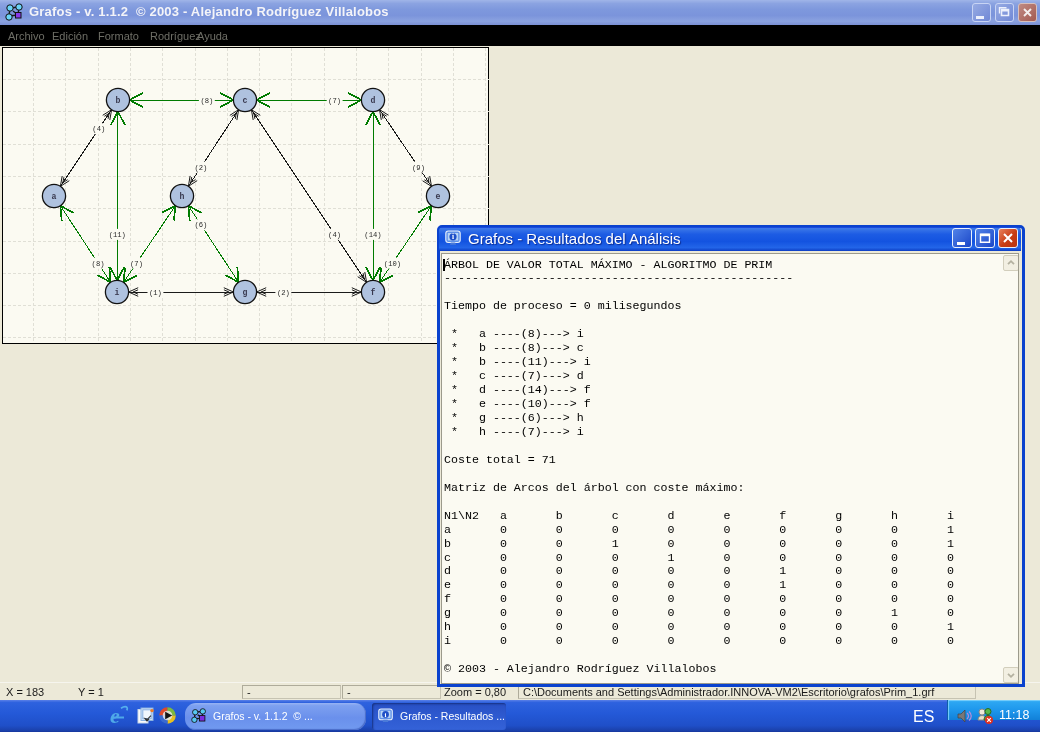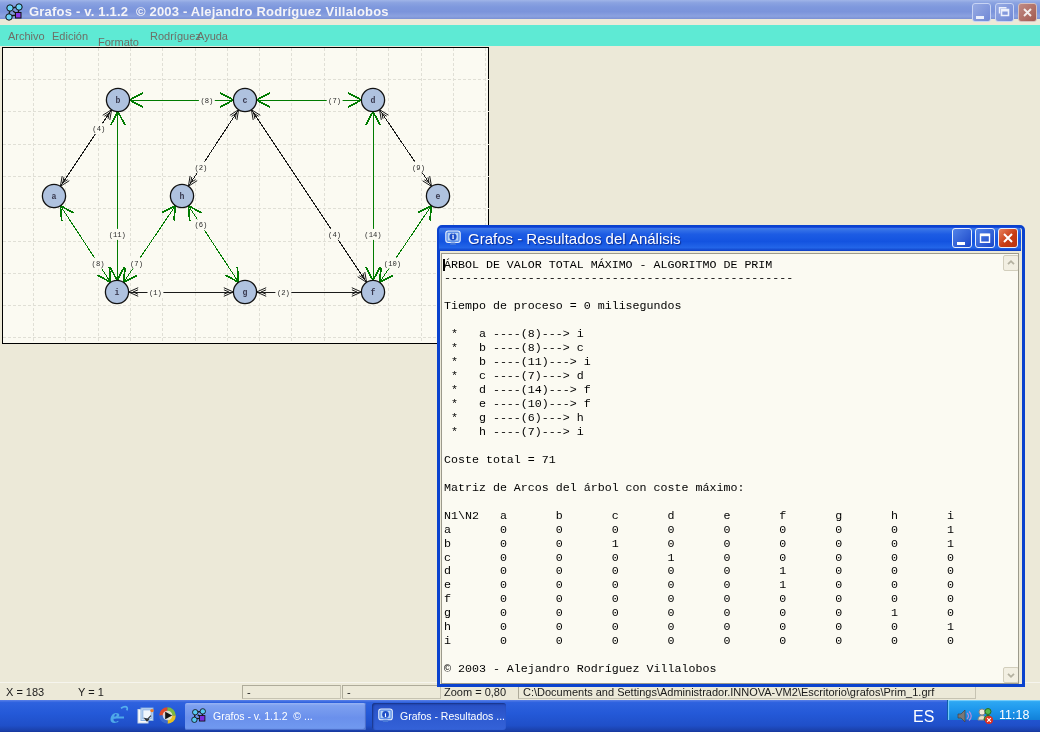--- a/index.html
+++ b/index.html
@@ -1,21 +1,21 @@
 <!DOCTYPE html>
 <html><head><meta charset="utf-8"><style>
 *{margin:0;padding:0;box-sizing:border-box}
 html,body{width:1040px;height:732px;overflow:hidden;font-family:"Liberation Sans",sans-serif}
 body{position:relative;background:#ECE9D8}
 .abs{position:absolute}
 </style></head><body>
 
 <div class="abs" style="left:0;top:0;width:1040px;height:700px;background:#ECE9D8">
 
-  <div class="abs" style="left:0;top:0;width:1040px;height:19px;background:linear-gradient(180deg,#A0B5E8 0%,#8BA3E1 14%,#7E98DD 38%,#7B94DB 62%,#8BA2E0 85%,#7A90D4 100%)">
+  <div class="abs" style="left:0;top:0;width:1040px;height:25px;background:linear-gradient(180deg,#A0B5E8 0%,#8BA3E1 14%,#7E98DD 38%,#7B94DB 62%,#8BA2E0 85%,#7A90D4 100%)">
     <svg class="abs" style="left:5px;top:3px" width="19" height="19" viewBox="0 0 19 19">
       <path d="M5 5L14 4M5 5L4 13M14 4L13 12M4 13L13 12M13 12L8 8" stroke="#1a1a1a" stroke-width="1.4" fill="none"></path>
       <circle cx="5" cy="5" r="3.2" fill="#6AD4F8" stroke="#111" stroke-width="1"></circle>
       <circle cx="14" cy="4" r="3.2" fill="#6AD4F8" stroke="#111" stroke-width="1"></circle>
       <circle cx="4" cy="14" r="3.2" fill="#6AD4F8" stroke="#111" stroke-width="1"></circle>
       <rect x="10.5" y="9.5" width="5.5" height="5.5" fill="#8838E8" stroke="#111" stroke-width="1"></rect>
     </svg>
     <div class="abs" style="left:29px;top:4px;font-size:13px;font-weight:bold;color:#F4F4F8;letter-spacing:.2px;white-space:pre">Grafos - v. 1.1.2  © 2003 - Alejandro Rodríguez Villalobos</div>
 
     <div class="abs" style="left:972px;top:3px;width:19px;height:19px;border-radius:3px;background:linear-gradient(135deg,#97ABE3 0%,#7088D6 100%);border:1px solid #C8D4F4">
@@ -27,24 +27,24 @@
           <path d="M3.5 9.5v-5.8h7" stroke="#ECF0FC" stroke-width="1.4" fill="none"></path>
         </svg>
     </div>
     <div class="abs" style="left:1018px;top:3px;width:19px;height:19px;border-radius:3px;background:linear-gradient(135deg,#C08B84 0%,#A35A50 100%);border:1px solid #D8C0BC">
       <svg width="17" height="17" viewBox="0 0 17 17">
           <path d="M5 5l7 7M12 5l-7 7" stroke="#F4EEEC" stroke-width="1.9"></path>
         </svg>
     </div>
   </div>
 
-  <div class="abs" style="left:0;top:25px;width:1040px;height:21px;background:#5eead4;font-size:11px;color:#6E6E66">
+  <div class="abs" style="left:0;top:25px;width:1040px;height:21px;background:#000000;font-size:11px;color:#6E6E66">
     <span class="abs" style="left:8px;top:5px">Archivo</span>
     <span class="abs" style="left:52px;top:5px">Edición</span>
-    <span class="abs" style="left:98px;top:11px">Formato</span>
+    <span class="abs" style="left:98px;top:5px">Formato</span>
     <span class="abs" style="left:150px;top:5px">Rodríguez</span>
     <span class="abs" style="left:197px;top:5px">Ayuda</span>
   </div>
 
   <div class="abs" style="left:2px;top:46.5px;width:487px;height:297px;border:1.5px solid #000;background:#FBFAF2"></div>
   <svg width="487" height="296" viewBox="0 0 487 296" style="position:absolute;left:2;top:47">
       <g transform="translate(-2,-47)">
         <path d="M33.5 47.5V342.5 M65.8 47.5V342.5 M98.1 47.5V342.5 M130.4 47.5V342.5 M162.7 47.5V342.5 M195.0 47.5V342.5 M227.3 47.5V342.5 M259.6 47.5V342.5 M291.9 47.5V342.5 M324.2 47.5V342.5 M356.5 47.5V342.5 M388.8 47.5V342.5 M421.1 47.5V342.5 M453.4 47.5V342.5 M485.7 47.5V342.5 M2.5 79.5H488.5 M2.5 111.8H488.5 M2.5 144.1H488.5 M2.5 176.4H488.5 M2.5 208.7H488.5 M2.5 241.0H488.5 M2.5 273.3H488.5 M2.5 305.6H488.5 M2.5 337.9H488.5" stroke="#E0DFD6" stroke-width="1" stroke-dasharray="3 2" fill="none" shape-rendering="crispEdges"></path>
         <path d="M60.4 186.3L111.6 109.7 M238.6 109.7L188.4 186.3 M233.4 292.0L128.6 292.0 M361.4 292.0L256.6 292.0 M251.4 109.7L366.6 282.3 M379.5 109.6L431.5 186.4" stroke="#1A1A1A" stroke-width="1" fill="none" shape-rendering="crispEdges"></path>
         <path d="M60.4 205.7L110.6 282.3 M129.6 100.0L233.4 100.0 M117.9 111.6L117.1 280.4 M256.6 100.0L361.4 100.0 M373.0 111.6L373.0 280.4 M431.5 205.6L379.5 282.4 M238.6 282.3L188.4 205.7 M175.5 205.6L123.5 282.4" stroke="#007B00" stroke-width="1.0" fill="none" shape-rendering="crispEdges"></path>
@@ -201,21 +201,21 @@
   </svg>
   <svg class="abs" style="left:158px;top:6px" width="19" height="19" viewBox="0 0 19 19">
     <path d="M9.5 1.2A8.3 8.3 0 0 0 1.2 9.5h8.3z" fill="#E0492A"></path>
     <path d="M17.8 9.5A8.3 8.3 0 0 0 9.5 1.2v8.3z" fill="#7CB840"></path>
     <path d="M9.5 17.8a8.3 8.3 0 0 0 8.3-8.3H9.5z" fill="#E8C020"></path>
     <path d="M1.2 9.5a8.3 8.3 0 0 0 8.3 8.3V9.5z" fill="#3A6AD0"></path>
     <circle cx="9.5" cy="9.5" r="4.8" fill="#E8E8E8" opacity=".85"></circle>
     <path d="M7.2 5.8l7 3.7-7 3.7z" fill="#141414"></path>
   </svg>
 
-  <div class="abs" style="left:185px;top:3px;width:181px;height:27px;overflow:hidden;border-radius:2px;background:linear-gradient(180deg,#98B4F4 0%,#7DA0F0 10%,#6A90EC 55%,#719AF0 100%);box-shadow:inset -1px -1px 1px #4A6CC8">
+  <div class="abs" style="left:185px;top:3px;width:181px;height:27px;overflow:hidden;border-radius:11px;background:linear-gradient(180deg,#98B4F4 0%,#7DA0F0 10%,#6A90EC 55%,#719AF0 100%);box-shadow:inset -1px -1px 1px #4A6CC8">
     <svg class="abs" style="left:6px;top:5px" width="16" height="16" viewBox="0 0 19 19">
       <path d="M5 5L14 4M5 5L4 13M14 4L13 12M4 13L13 12M13 12L8 8" stroke="#1a1a1a" stroke-width="1.6" fill="none"></path>
       <circle cx="5" cy="5" r="3.2" fill="#57C8F0" stroke="#111"></circle>
         <circle cx="14" cy="4" r="3.2" fill="#57C8F0" stroke="#111"></circle>
         <circle cx="4" cy="14" r="3.2" fill="#57C8F0" stroke="#111"></circle>
         <rect x="10" y="9" width="6.5" height="6.5" fill="#7B2BE0" stroke="#111"></rect>
     </svg>
     <span class="abs" style="left:28px;top:7px;font-size:10.5px;color:#fff;white-space:pre">Grafos - v. 1.1.2  © ...</span>
   </div>
   <div class="abs" style="left:372px;top:3px;width:134px;height:27px;overflow:hidden;border-radius:3px;background:linear-gradient(180deg,#2850C4 0%,#2E5AD0 50%,#3462D8 100%);box-shadow:inset 1px 1px 2px #16307E">

